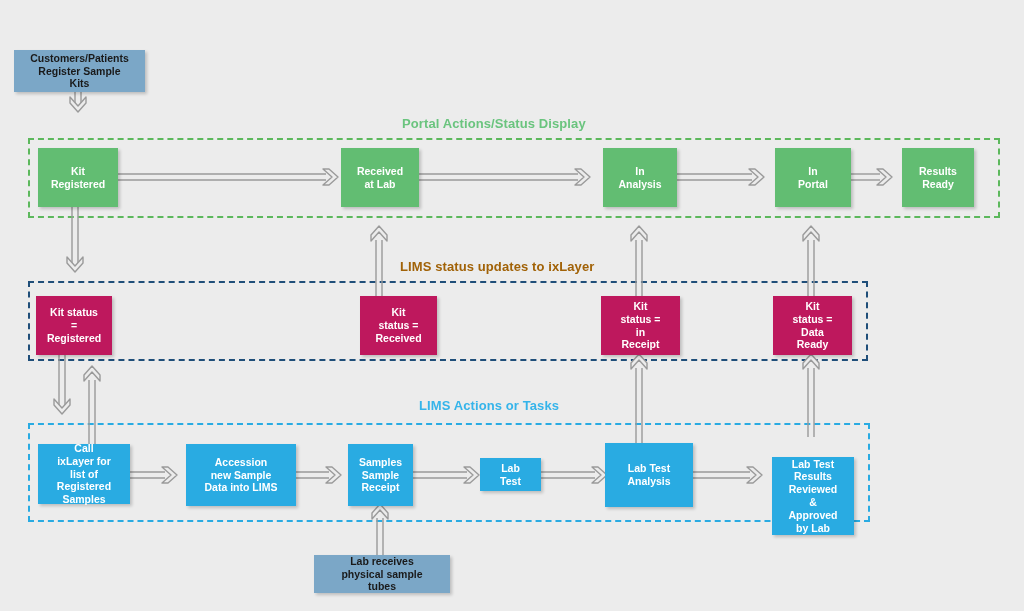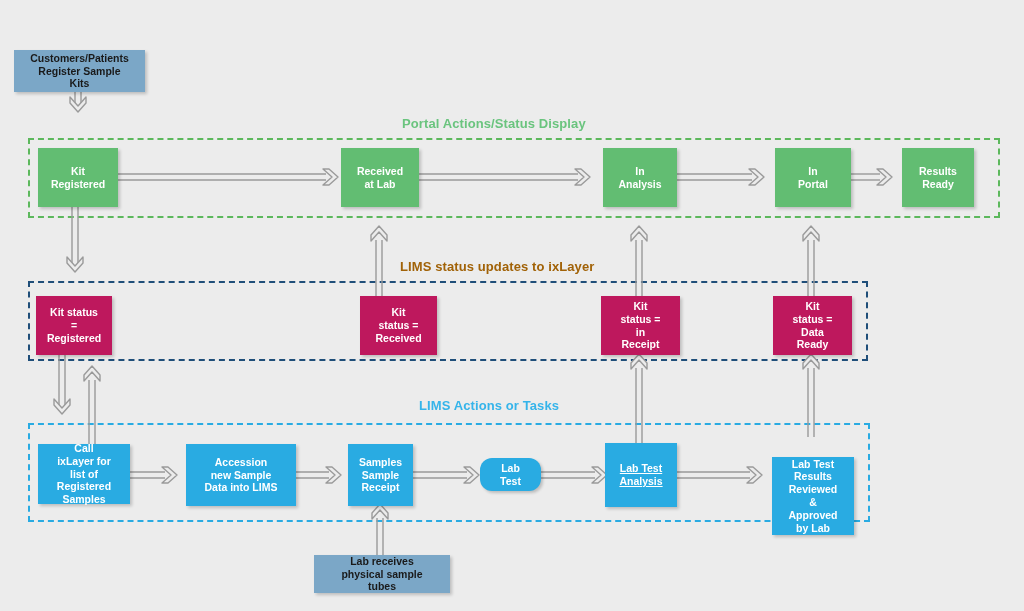--- a/index.html
+++ b/index.html
@@ -177,19 +177,19 @@
   <div class="node green" style="left:902px;top:148px;width:72px;height:59px;">Results Ready</div>
 
   <div class="node navy" style="left:36px;top:296px;width:76px;height:59px;">Kit status = Registered</div>
   <div class="node navy" style="left:341px;top:296px;width:77px;height:59px;margin-left:19px;">Kit status = Received</div>
   <div class="node navy" style="left:601px;top:296px;width:79px;height:59px;">Kit status = in Receipt</div>
   <div class="node navy" style="left:773px;top:296px;width:79px;height:59px;">Kit status = Data Ready</div>
 
   <div class="node cyan" style="left:38px;top:444px;width:92px;height:60px;">Call ixLayer for list of Registered Samples</div>
   <div class="node cyan" style="left:186px;top:444px;width:110px;height:62px;">Accession new Sample Data into LIMS</div>
   <div class="node cyan" style="left:348px;top:444px;width:65px;height:62px;">Samples Sample Receipt</div>
-  <div class="node cyan" style="left:480px;top:458px;width:61px;height:33px;border-radius:12px;">Lab Test</div>
-  <div class="node cyan" style="left:605px;top:443px;width:72px;height:64px;text-decoration:underline;">Lab Test Analysis</div>
+  <div class="node cyan" style="left:480px;top:458px;width:61px;height:33px;">Lab Test</div>
+  <div class="node cyan" style="left:605px;top:443px;width:88px;height:64px;">Lab Test Analysis</div>
   <div class="node cyan" style="left:772px;top:457px;width:82px;height:78px;">Lab Test Results Reviewed &amp; Approved by Lab</div>
 
   <div class="node steel" style="left:314px;top:555px;width:136px;height:38px;">Lab receives physical sample tubes</div>
 
 </div>
 
 </body></html>

